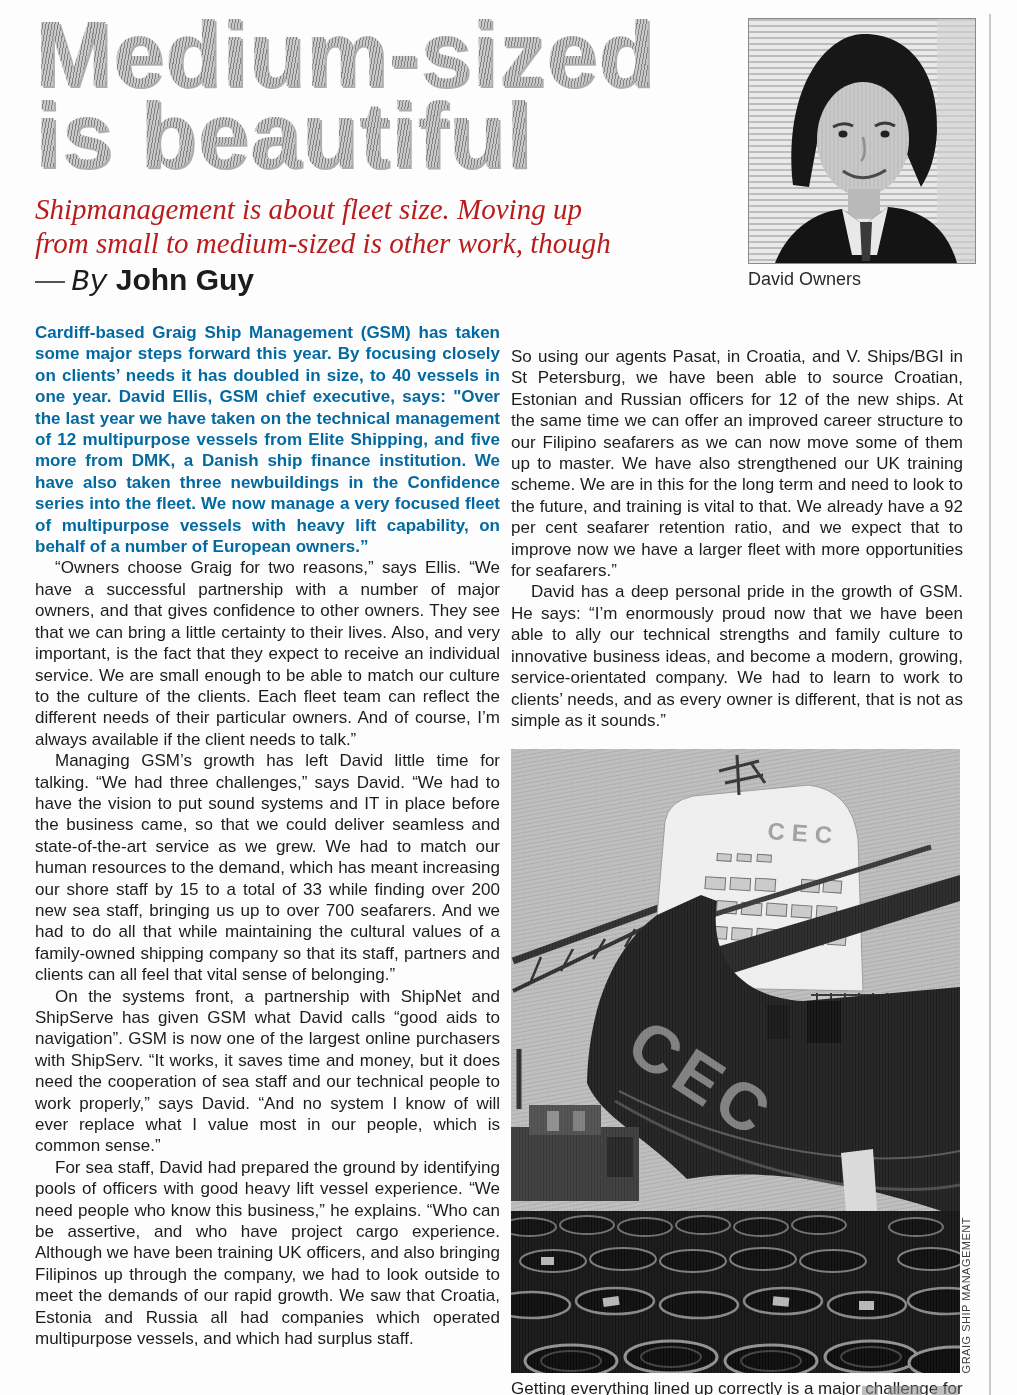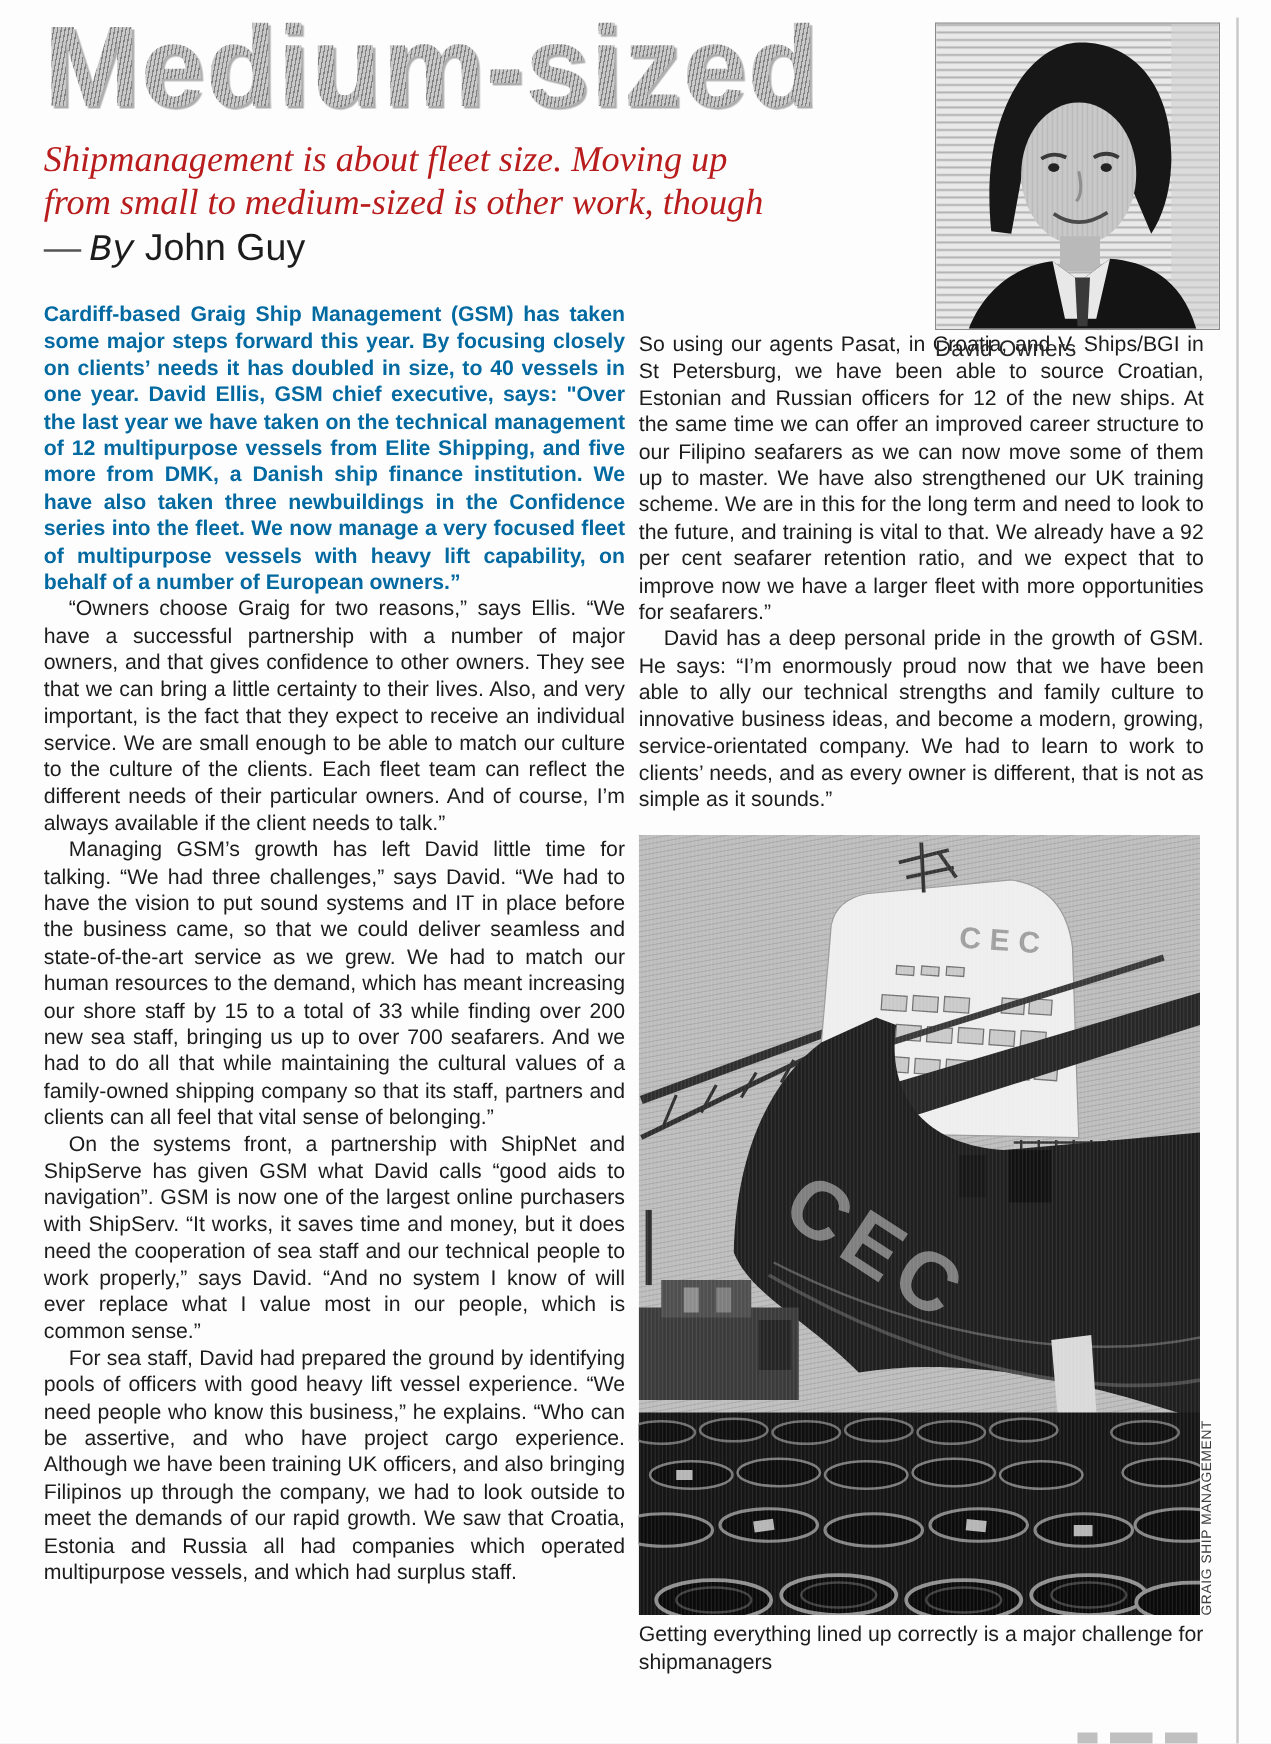--- a/index.html
+++ b/index.html
@@ -29,21 +29,21 @@
       background-image: repeating-linear-gradient(100deg, #828282 0 1px, #c9c9c9 1px 3px);
       -webkit-background-clip: text;
       background-clip: text;
       color: transparent;
     }
   }
   .standfirst { margin-top: 16px; font-style: italic; font-size: 29px; line-height: 34px; color: #b91c1c; font-family: Liberation Serif, serif; }
   .byline { margin-top: 2px; font-size: 30px; line-height: 36px; }
   .byline .dash { font-style: normal; color: #555; letter-spacing: -2px; }
   .byline .by { font-style: italic; font-weight: normal; font-family: Liberation Mono, monospace; }
-  .byline .author { font-style: normal; font-weight: normal; }
+  .byline .author { font-style: normal; font-weight: bold; }
   
   .portrait-figure { position: absolute; left: 748px; top: 18px; width: 226px; }
   .portrait-figure svg { display: block; border: 1px solid #8a8a8a; }
   .portrait-caption { font-size: 18px; margin-top: 5px; color: #2a2a2a; }
   
   .columns { display: flex; margin: 22px 35px 0 35px; gap: 11px; }
   .col { text-align: justify; font-size: 17px; line-height: 21.4px; }
   .col-left  { width: 465px; }
   .col-right { width: 452px; margin-top: 24px; }
   .col p { margin: 0; }
@@ -64,20 +64,21 @@
   .footer-mark span { display: block; height: 9px; background: #8f8f8f; }
   .footer-mark .m1 { width: 16px; } .footer-mark .m2 { width: 34px; } .footer-mark .m3 { width: 26px; }
 </style>
 </head>
 <body>
 
 <div class="page">
 
   <div class="header">
     <div class="title-line">Medium-sized</div>
+    <div class="title-line">is beautiful</div>
     <div class="standfirst">
       <div>Shipmanagement is about fleet size. Moving up</div>
       <div>from small to medium-sized is other work, though</div>
     </div>
     <div class="byline">
       <span class="dash">—</span>
       <span class="by">By</span>
       <span class="author">John Guy</span>
     </div>
   </div>

